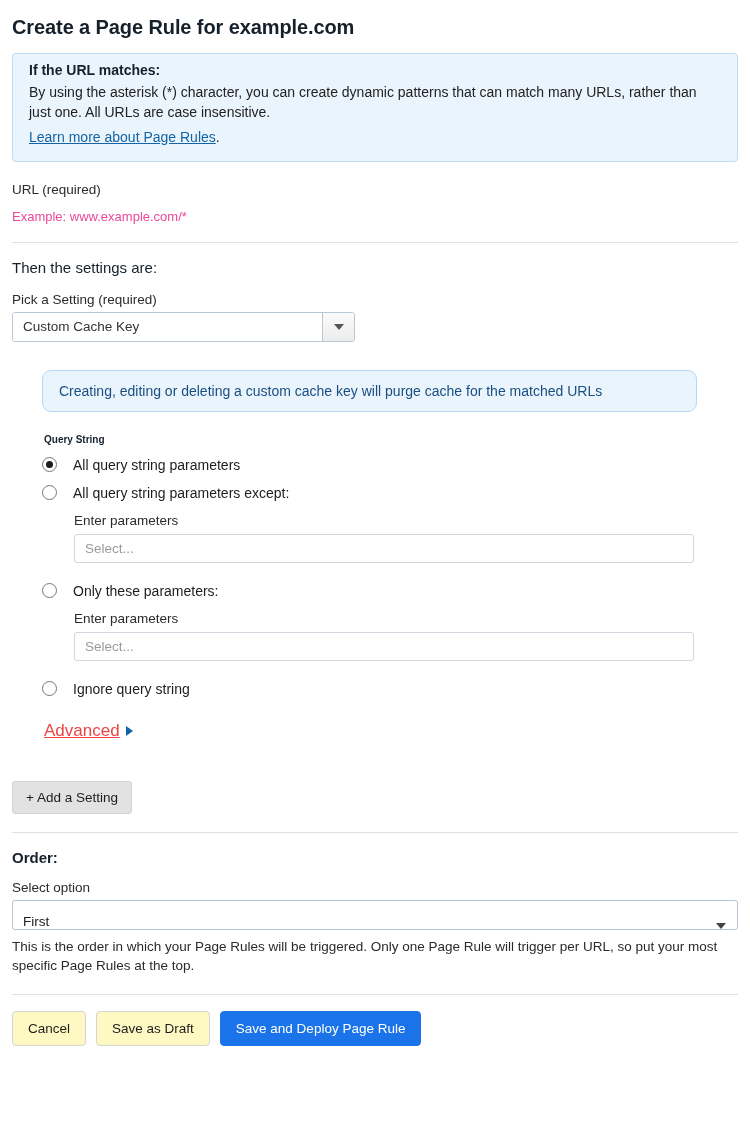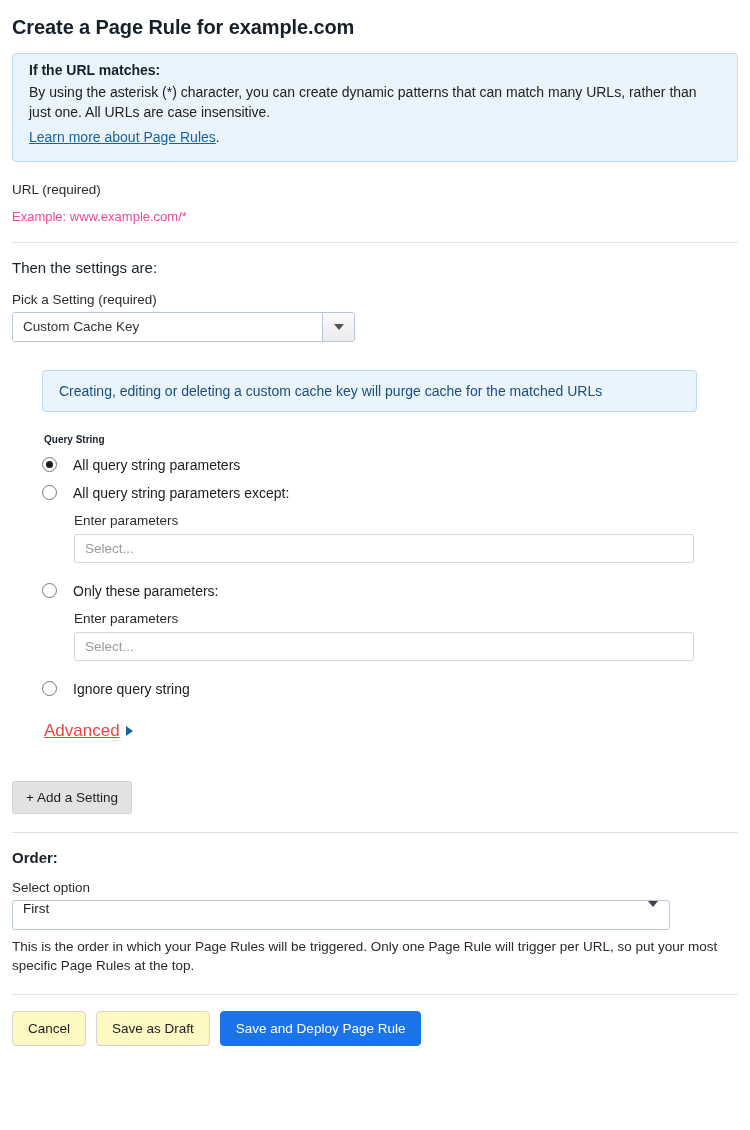--- a/index.html
+++ b/index.html
@@ -122,21 +122,21 @@
     border-right: 5px solid transparent;
     border-top: 6px solid #555;
   }
   
   .setting-panel {
     margin: 28px 0 0 30px;
   }
   .notice {
     background: #eaf4fd;
     border: 1px solid #b9d7f2;
-    border-radius: 4px;
+    border-radius: 9px;
     padding: 12px 16px;
     color: #1a4e80;
     font-size: 14px;
     width: 655px;
     margin-bottom: 22px;
   }
   .group-title {
     font-weight: bold;
     font-size: 10px;
     color: #15202b;
@@ -218,27 +218,27 @@
     font-family: "Liberation Sans", sans-serif;
     cursor: pointer;
   }
   .order-title {
     font-size: 15px;
     font-weight: bold;
     color: #15202b;
     margin: 0 0 14px 0;
   }
   .order-select {
-    width: 658px;
+    width: 726px;
     height: 30px;
     border: 1px solid #b9c6d6;
     border-radius: 3px;
     background: #fff;
     display: flex;
-    align-items: flex-start;
+    align-items: flex-end;
     position: relative;
   }
   .order-select .val {
     padding: 0 10px;
     font-size: 13.5px;
     color: #1d1d1d;
   }
   .order-select .caret-down {
     position: absolute;
     right: 11px;

